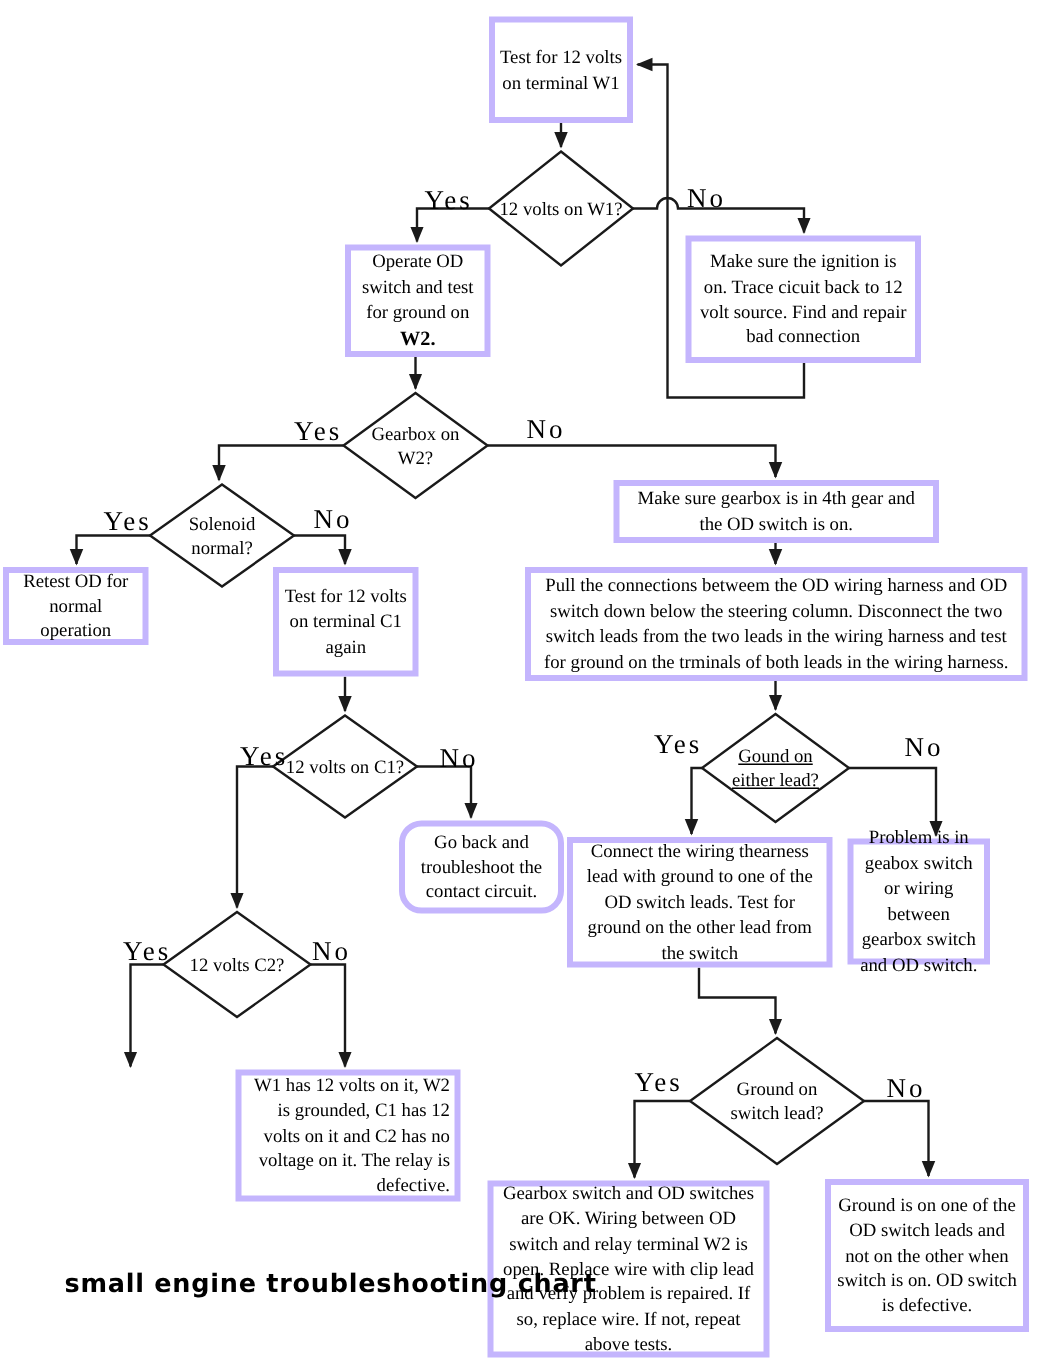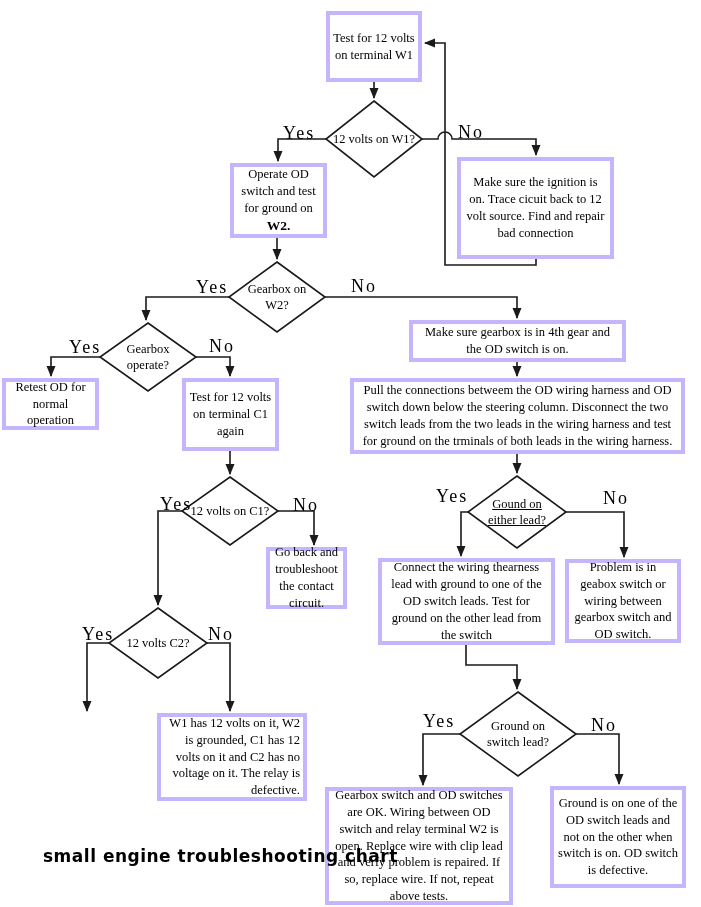--- a/index.html
+++ b/index.html
@@ -111,46 +111,46 @@
       <polygon points="518,692 576,734 518,776 460,734"></polygon>
     </g>
   </svg>
 
   <div class="node" style="left:326px;top:11px;width:96px;height:71px;">Test for 12 volts on terminal W1</div>
 
   <div class="node" style="left:230px;top:163px;width:97px;height:75px;">
     <div><span>Operate OD switch and test for ground on</span> <span class="boldw2">W2.</span></div>
   </div>
 
-  <div class="node" style="left:457px;top:157px;width:157px;height:102px;">Make sure the ignition is on. Trace cicuit back to 12 volt source.  Find and repair bad connection</div>
+  <div class="node" style="left:457px;top:157px;width:157px;height:85px;">Make sure the ignition is on. Trace cicuit back to 12 volt source.  Find and repair bad connection</div>
 
   <div class="node" style="left:409px;top:320px;width:217px;height:42px;">Make sure gearbox is in 4th gear and the OD switch is on.</div>
 
   <div class="node" style="left:350px;top:378px;width:335px;height:76px;">Pull the connections betweem the OD wiring harness and OD switch down below the steering column.  Disconnect the two switch leads from the two leads in the wiring harness and test for ground on the trminals of both leads in the wiring harness.</div>
 
   <div class="node" style="left:2px;top:378px;width:97px;height:52px;">Retest OD for normal operation</div>
 
   <div class="node" style="left:182px;top:378px;width:97px;height:73px;">Test for 12 volts on terminal C1 again</div>
 
-  <div class="node" style="left:266px;top:547px;width:81px;height:62px;">Go back and troubleshoot the contact circuit.</div>
+  <div class="node" style="left:266px;top:547px;width:110px;height:62px;border-radius:15px;">Go back and troubleshoot the contact circuit.</div>
 
   <div class="node" style="left:378px;top:558px;width:177px;height:87px;">Connect the wiring thearness lead with ground to one of the OD switch leads.  Test for ground on the other lead from the switch</div>
 
-  <div class="node" style="left:565px;top:559px;width:116px;height:84px;">Problem is in geabox switch or wiring between gearbox switch and OD switch.</div>
+  <div class="node" style="left:565px;top:559px;width:95px;height:84px;">Problem is in geabox switch or wiring between gearbox switch and OD switch.</div>
 
 
   <div class="node" style="left:157px;top:713px;width:150px;height:88px;text-align:right;">W1 has 12 volts on it, W2 is grounded, C1 has 12 volts on it and C2 has no voltage on it.  The relay is defective.</div>
 
   <div class="node" style="left:325px;top:787px;width:188px;height:118px;">Gearbox switch and OD switches are OK.  Wiring between OD switch and relay terminal W2 is open. Replace wire with clip lead and verfy problem is repaired.  If so, replace wire.  If not, repeat above tests.</div>
 
   <div class="node" style="left:550px;top:786px;width:136px;height:102px;">Ground is on one of the OD switch leads and not on the other when switch is on.  OD switch is defective.</div>
 
   <div class="dtext" style="left:331px;top:106px;width:86px;height:66px;">12 volts on W1?</div>
   <div class="dtext" style="left:235px;top:266px;width:84px;height:62px;">Gearbox on W2?</div>
-  <div class="dtext" style="left:111px;top:327px;width:74px;height:60px;">Gearbox operate?</div>
+  <div class="dtext" style="left:111px;top:327px;width:74px;height:60px;">Solenoid normal?</div>
   <div class="dtext" style="left:188px;top:481px;width:84px;height:60px;">12 volts on C1?</div>
   <div class="dtext" style="left:477px;top:480px;width:80px;height:64px;text-decoration:underline;">Gound on either lead?</div>
   <div class="dtext" style="left:113px;top:613px;width:90px;height:60px;">12 volts C2?</div>
   <div class="dtext" style="left:474px;top:700px;width:88px;height:68px;">Ground on switch lead?</div>
 
   <span class="branch" style="left:283px;top:123px;">Yes</span>
   <span class="branch" style="left:458px;top:122px;">No</span>
   <span class="branch" style="left:196px;top:277px;">Yes</span>
   <span class="branch" style="left:351px;top:276px;">No</span>
   <span class="branch" style="left:69px;top:337px;">Yes</span>

